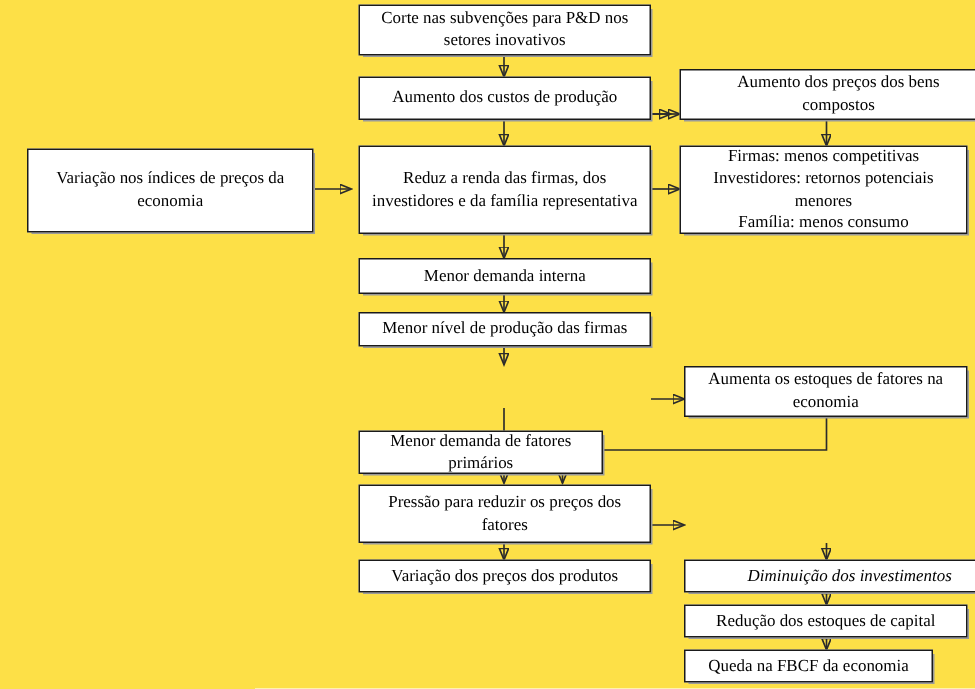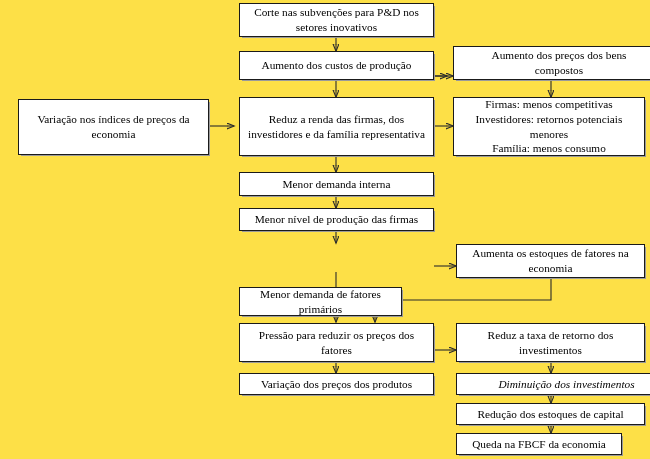--- a/index.html
+++ b/index.html
@@ -144,24 +144,20 @@
   <div class="node" style="left:456px; top:244px; width:189px; height:34px;">
     <span class="txt">Aumenta os estoques de fatores na
 economia</span>
   </div>
 
   <div class="node" style="left:239px; top:323px; width:195px; height:39px;">
     <span class="txt">Pressão para reduzir os preços dos
 fatores</span>
   </div>
 
-  <div class="node" style="left:456px; top:323px; width:189px; height:39px;">
-    <span class="txt">Reduz a taxa de retorno dos
-investimentos</span>
-  </div>
 
   <div class="node" style="left:239px; top:373px; width:195px; height:22px;">
     <span class="txt">Variação dos preços dos produtos</span>
   </div>
 
   <div class="node" style="left:456px; top:373px; width:221px; height:22px;font-style:italic;">
     <span class="txt">Diminuição dos investimentos</span>
   </div>
 
   <div class="node" style="left:456px; top:403px; width:189px; height:22px;">

